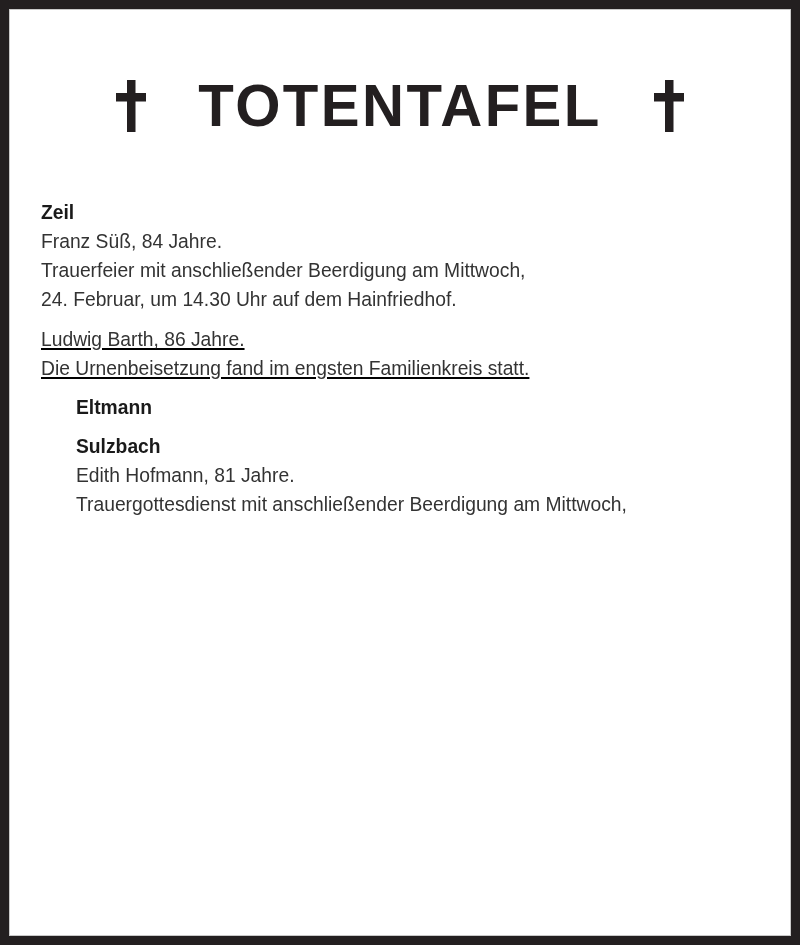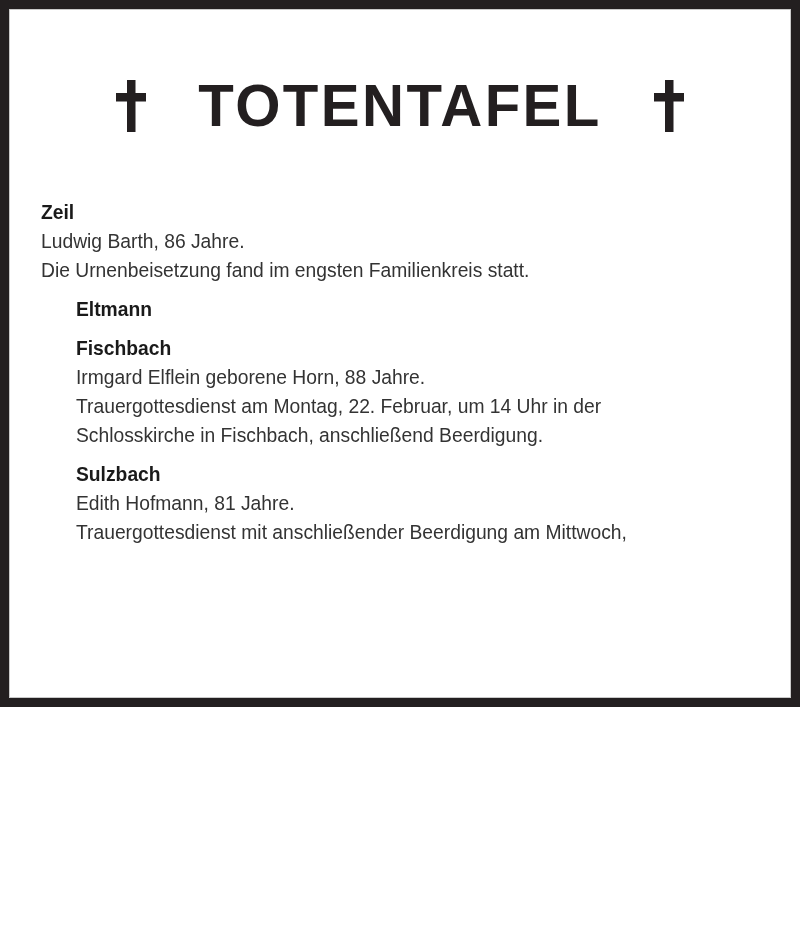--- a/index.html
+++ b/index.html
@@ -5,21 +5,21 @@
 <style>
   html, body {
     margin: 0;
     padding: 0;
     background: #ffffff;
   }
 
   .page {
     position: relative;
     width: 800px;
-    height: 707px;
+    height: 945px;
     box-sizing: border-box;
     background: #8b5cf6;
     font-family: "Liberation Sans", "DejaVu Sans", sans-serif;
     overflow: hidden;
   }
 
   
   .frame {
     position: absolute;
     inset: 0;
@@ -92,21 +92,21 @@
     white-space: nowrap;
     transform: scaleX(0.94);
     transform-origin: left center;
   }
 
   .place-section + .place-section { margin-top: 11px; margin-left: 35px; }
 
   .entry {
     margin: 0;
   }
-  .entry + .entry { margin-top: 11px; }
+  .entry + .entry { margin-top: 11px; text-decoration: underline; }
 
   .entry-line {
     font-family: "Liberation Sans Narrow", "Liberation Sans", "DejaVu Sans", sans-serif;
     font-weight: 400;
     font-size: 20.5px;
     line-height: 29px;
     color: #333333;
     white-space: nowrap;
     transform: scaleX(0.94);
     transform-origin: left center;
@@ -137,34 +137,31 @@
           <rect x="11" y="0" width="8.5" height="52" fill="#231f20"></rect>
           <rect x="0" y="13" width="30" height="8.5" fill="#231f20"></rect>
         </svg>
       </span>
     </div>
 
     <div class="listing" id="listing">
         <div class="place-section">
           <div class="place-heading">Zeil</div>
           <div class="entry">
+            <div class="entry-line">Franz Süß, 84 Jahre.</div>
+            <div class="entry-line">Trauerfeier mit anschließender Beerdigung am Mittwoch,</div>
+            <div class="entry-line">24. Februar, um 14.30 Uhr auf dem Hainfriedhof.</div>
+          </div>
+          <div class="entry">
             <div class="entry-line">Ludwig Barth, 86 Jahre.</div>
             <div class="entry-line">Die Urnenbeisetzung fand im engsten Familienkreis statt.</div>
           </div>
         </div>
         <div class="place-section">
           <div class="place-heading">Eltmann</div>
-        </div>
-        <div class="place-section">
-          <div class="place-heading">Fischbach</div>
-          <div class="entry">
-            <div class="entry-line">Irmgard Elflein geborene Horn, 88 Jahre.</div>
-            <div class="entry-line">Trauergottesdienst am Montag, 22. Februar, um 14 Uhr in der</div>
-            <div class="entry-line">Schlosskirche in Fischbach, anschließend Beerdigung.</div>
-          </div>
         </div>
         <div class="place-section">
           <div class="place-heading">Sulzbach</div>
           <div class="entry">
             <div class="entry-line">Edith Hofmann, 81 Jahre.</div>
             <div class="entry-line">Trauergottesdienst mit anschließender Beerdigung am Mittwoch,</div>
           </div>
         </div>
       </div>
 

